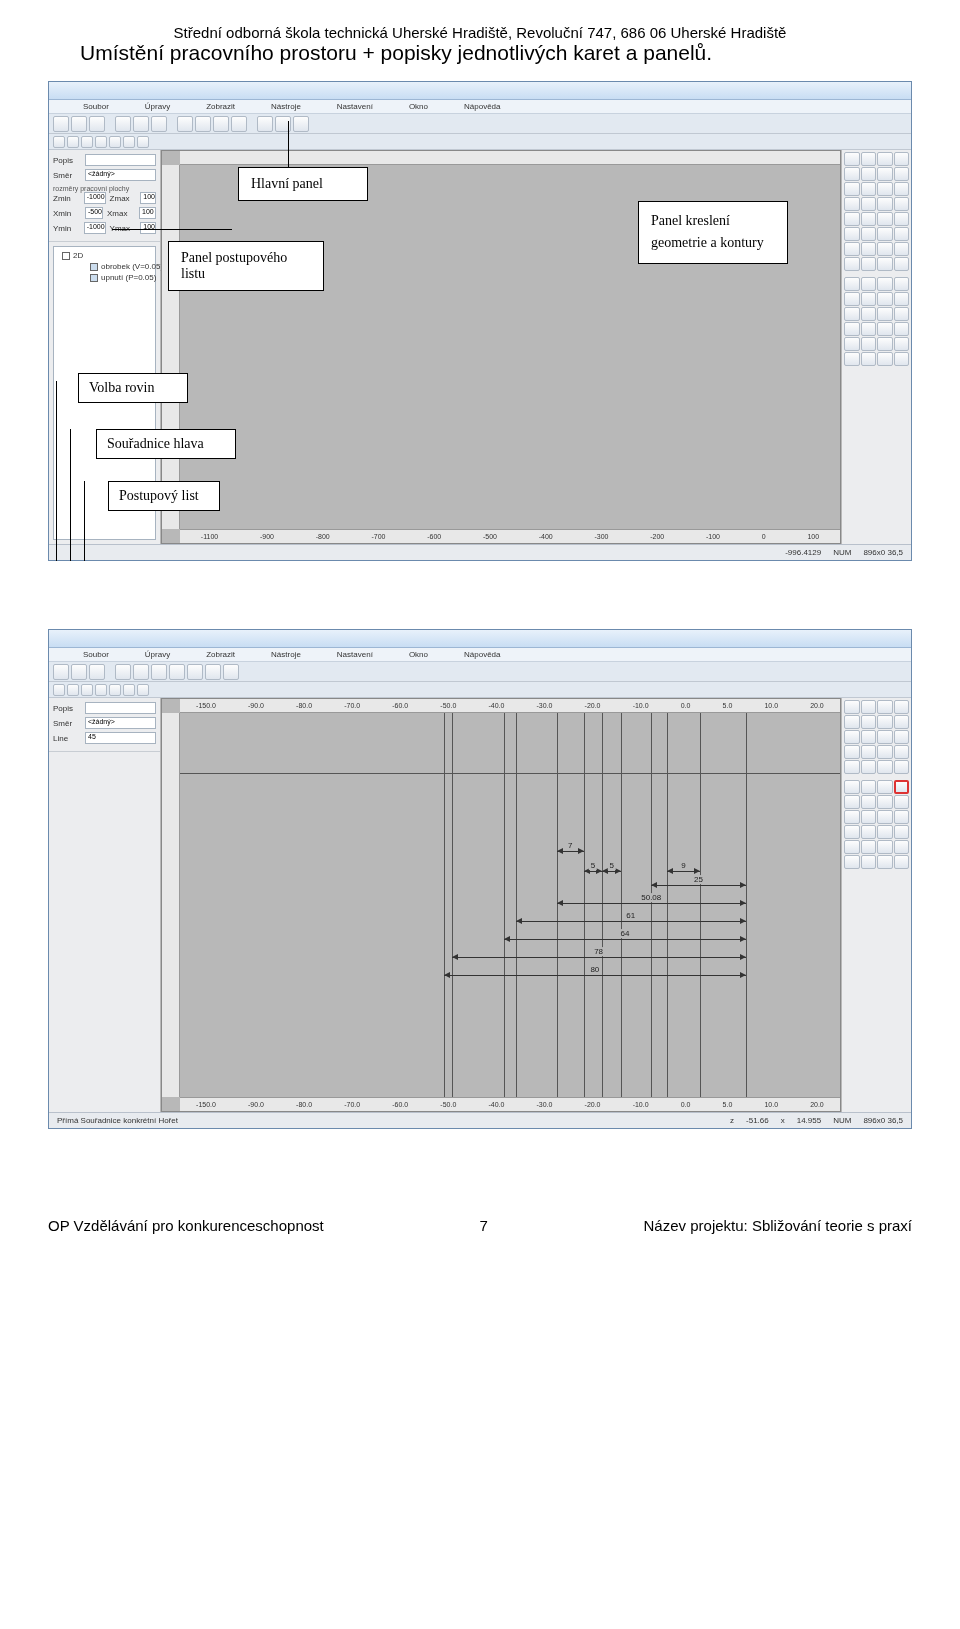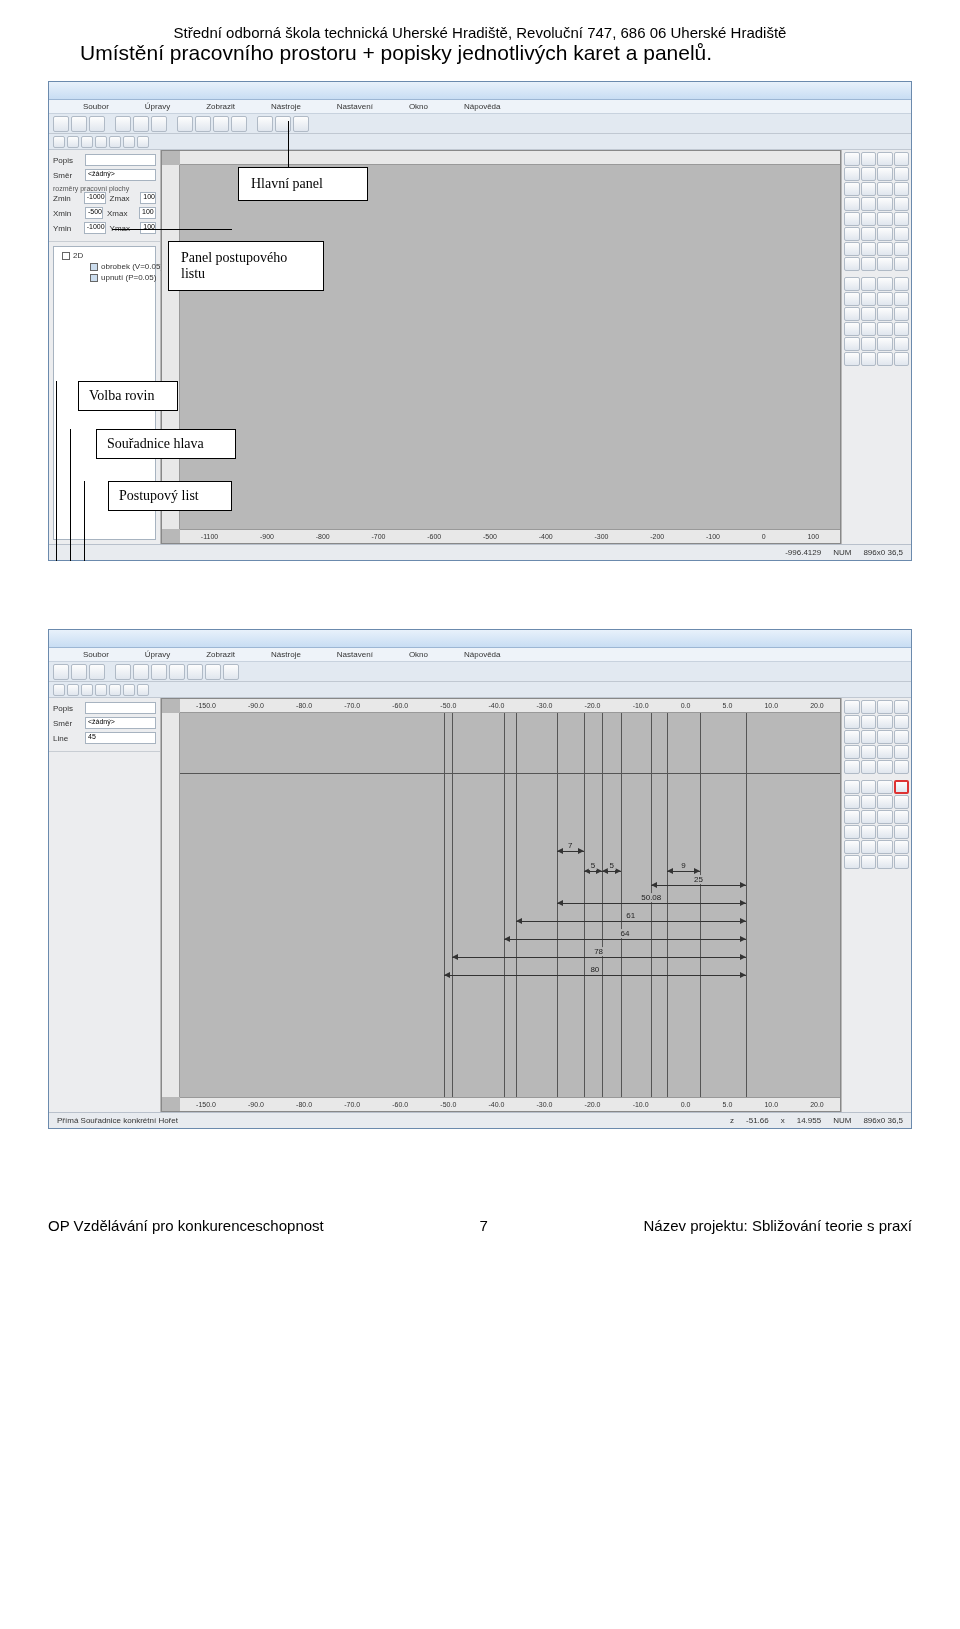--- a/index.html
+++ b/index.html
@@ -397,29 +397,30 @@
         <span>896x0 36,5</span>
       </div>
     </div>
 
     <div class="lead-line" style="left:240px; top:40px; width:1px; height:46px;"></div>
     <div class="callout" style="left:190px; top:86px; width:130px;">Hlavní panel</div>
 
     <div class="lead-line" style="left:64px; top:148px; width:120px; height:1px;"></div>
     <div class="callout" style="left:120px; top:160px; width:156px;">Panel postupového listu</div>
 
+    <div class="callout" style="left:590px; top:120px; width:150px; line-height:1.6;">Panel  kreslení geometrie a kontury</div>
 
     <div class="lead-line" style="left:8px; top:300px; width:1px; height:180px;"></div>
-    <div class="callout small" style="left:30px; top:300px; width:100px;">Volba rovin</div>
+    <div class="callout small" style="left:30px; top:292px; width:110px;">Volba rovin</div>
 
     <div class="lead-line" style="left:22px; top:348px; width:1px; height:132px;"></div>
     <div class="callout small" style="left:48px; top:348px; width:140px;">Souřadnice hlava</div>
 
     <div class="lead-line" style="left:36px; top:400px; width:1px; height:80px;"></div>
-    <div class="callout small" style="left:60px; top:400px; width:124px;">Postupový list</div>
+    <div class="callout small" style="left:60px; top:400px; width:112px;">Postupový list</div>
   </div>
 
 
   <div class="screenshot-wrap" style="height:500px;">
     <div class="app-window" style="height:500px;">
       <div class="titlebar"></div>
       <div class="menubar">
         <span>Soubor</span>
         <span>Úpravy</span>
         <span>Zobrazit</span>

